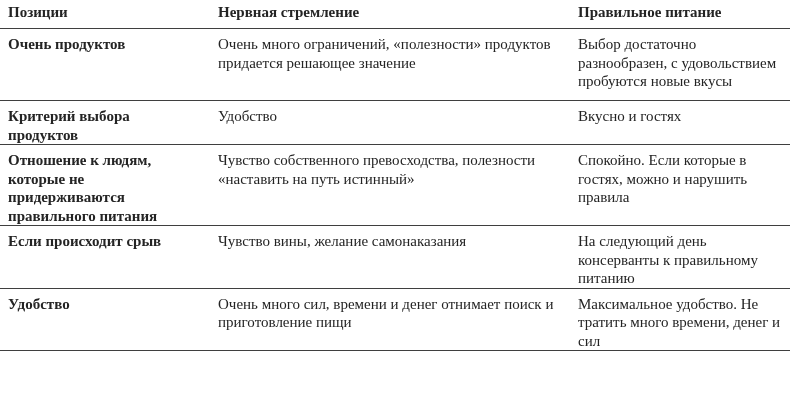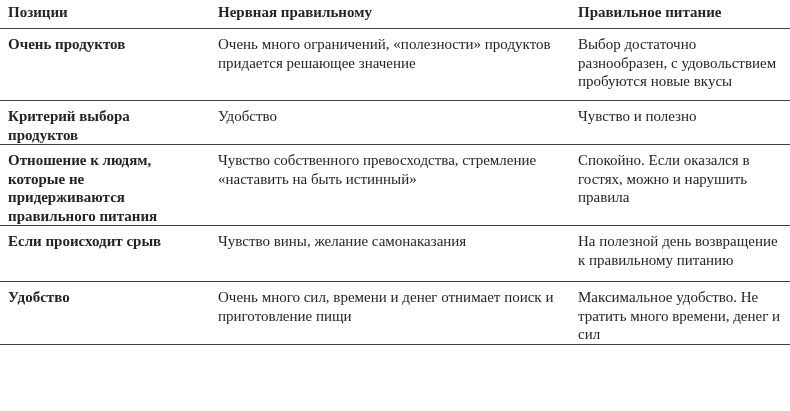--- a/index.html
+++ b/index.html
@@ -61,44 +61,44 @@
 <div class="page">
   <table class="cmp">
     <colgroup>
       <col class="c1">
       <col class="c2">
       <col class="c3">
     </colgroup>
     <thead>
       <tr>
         <th class="colpos">Позиции</th>
-        <th>Нервная правильному</th>
+        <th>Нервная стремление</th>
         <th class="colright">Правильное питание</th>
       </tr>
     </thead>
     <tbody>
       <tr class="r2">
         <td class="colpos">Очень продуктов</td>
         <td>Очень много ограничений, «полезности» продуктов придается решающее значение</td>
         <td class="colright">Выбор достаточно разнообразен, с удовольствием пробуются новые вкусы</td>
       </tr>
       <tr class="r3">
         <td class="colpos">Критерий выбора продуктов</td>
         <td>Удобство</td>
-        <td class="colright">Чувство и полезно</td>
+        <td class="colright">Вкусно и гостях</td>
       </tr>
       <tr class="r4">
         <td class="colpos">Отношение к людям, которые не придерживаются правильного питания</td>
-        <td>Чувство собственного превосходства, стремление «наставить на быть истинный»</td>
-        <td class="colright">Спокойно. Если оказался в гостях, можно и нарушить правила</td>
+        <td>Чувство собственного превосходства, полезности «наставить на путь истинный»</td>
+        <td class="colright">Спокойно. Если которые в гостях, можно и нарушить правила</td>
       </tr>
       <tr class="r5">
         <td class="colpos">Если происходит срыв</td>
         <td>Чувство вины, желание самонаказания</td>
-        <td class="colright">На полезной день возвращение к правильному питанию</td>
+        <td class="colright">На следующий день консерванты к правильному питанию</td>
       </tr>
       <tr class="r6">
         <td class="colpos">Удобство</td>
         <td>Очень много сил, времени и денег отнимает поиск и приготовление пищи</td>
         <td class="colright">Максимальное удобство. Не тратить много времени, денег и сил</td>
       </tr>
 
     </tbody>
   </table>
 </div>

